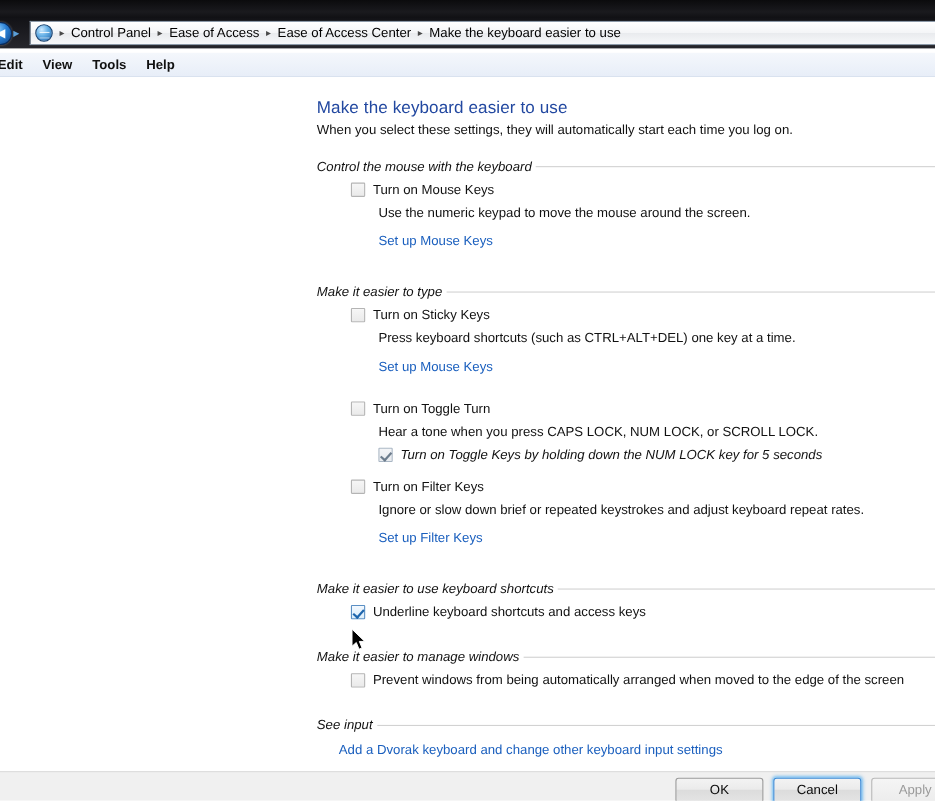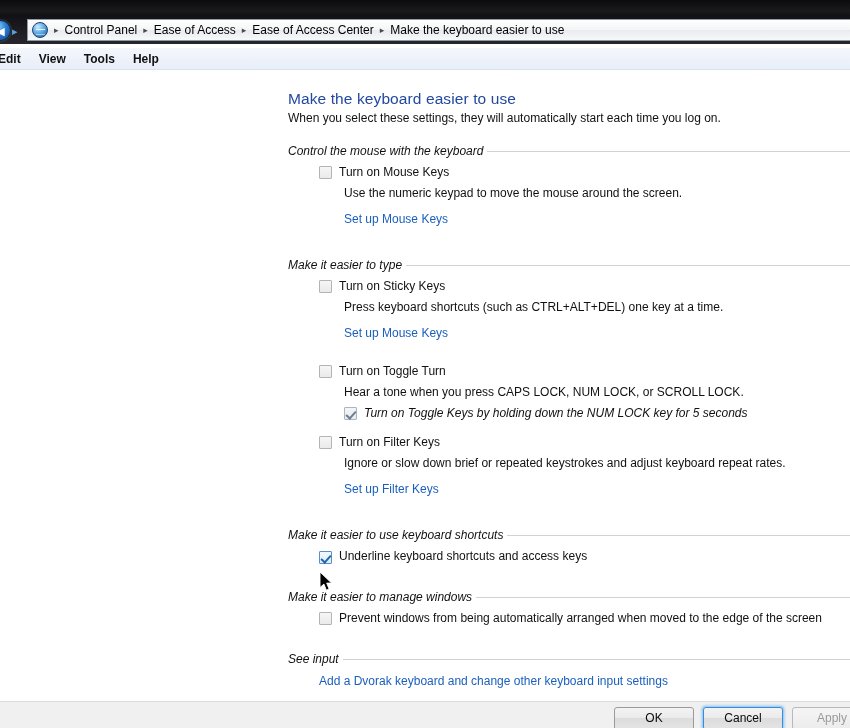--- a/index.html
+++ b/index.html
@@ -268,21 +268,21 @@
       </div>
     </div>
 
     <div class="sp-30"></div>
 
     <div class="group">
       <div class="group-head">
         <span class="ghtext">Make it easier to use keyboard shortcuts</span>
         <span class="ghrule"></span>
       </div>
-      <div class="cbrow" style="align-items:flex-end;">
+      <div class="cbrow" style="">
         <span class="cb checked"></span>
         <span class="cblabel">Underline keyboard shortcuts and access keys</span>
       </div>
     </div>
 
     <div class="sp-24"></div>
 
     <div class="group">
       <div class="group-head">
         <span class="ghtext">Make it easier to manage windows</span>
@@ -294,21 +294,21 @@
       </div>
     </div>
 
     <div class="sp-24"></div>
 
     <div class="group">
       <div class="group-head">
         <span class="ghtext">See input</span>
         <span class="ghrule"></span>
       </div>
-      <div class="linkrow" style="margin-left:31px;margin-top:8px;">
+      <div class="linkrow" style="margin-left:20px;margin-top:8px;">
         <a class="wlink">Add a Dvorak keyboard and change other keyboard input settings</a>
       </div>
     </div>
 
   </div>
 </div>
 
 <div id="footer">
   <div id="btnrow">
     <div class="btn">OK</div>

